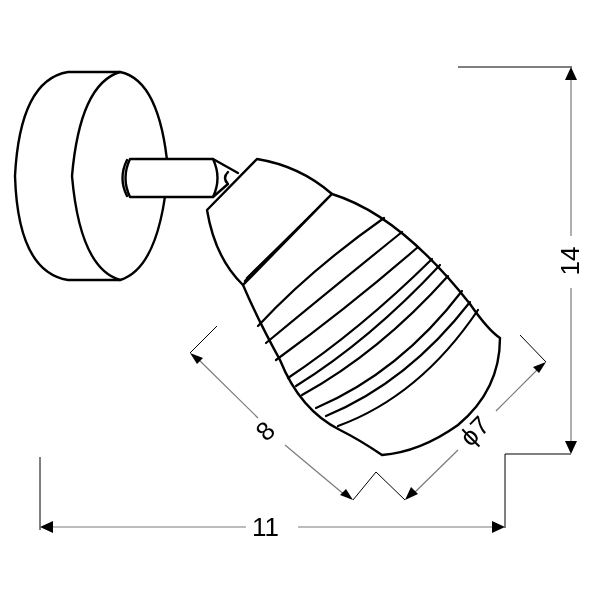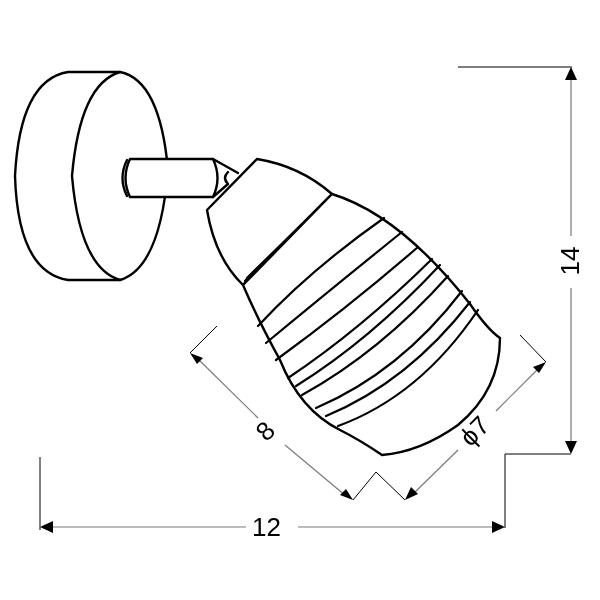--- a/index.html
+++ b/index.html
@@ -78,17 +78,17 @@
     <line class="ext" x1="520" y1="335" x2="546" y2="362"></line>
     <line class="dim" x1="540" y1="367" x2="496" y2="411"></line>
     <line class="dim" x1="458" y1="450" x2="412" y2="495"></line>
     <polygon class="arrow" points="546,362 533,367 539,373"></polygon>
     <polygon class="arrow" points="405,500 411,487 418,494"></polygon>
   </g>
 </svg>
 
 <div class="label" style="left:556px; top:248px; transform: rotate(-90deg); transform-origin: 50% 50%;">14</div>
 
-<div class="label" style="left:252px; top:514px;">12</div>
+<div class="label" style="left:252px; top:514px;">11</div>
 
 <div class="label" style="left:258px; top:418px; transform: rotate(-45deg); transform-origin: 50% 50%;">8</div>
 
 <div class="label" style="left:460px; top:418px; transform: rotate(-45deg); transform-origin: 50% 50%;">ϕ7</div>
 
 </body></html>

